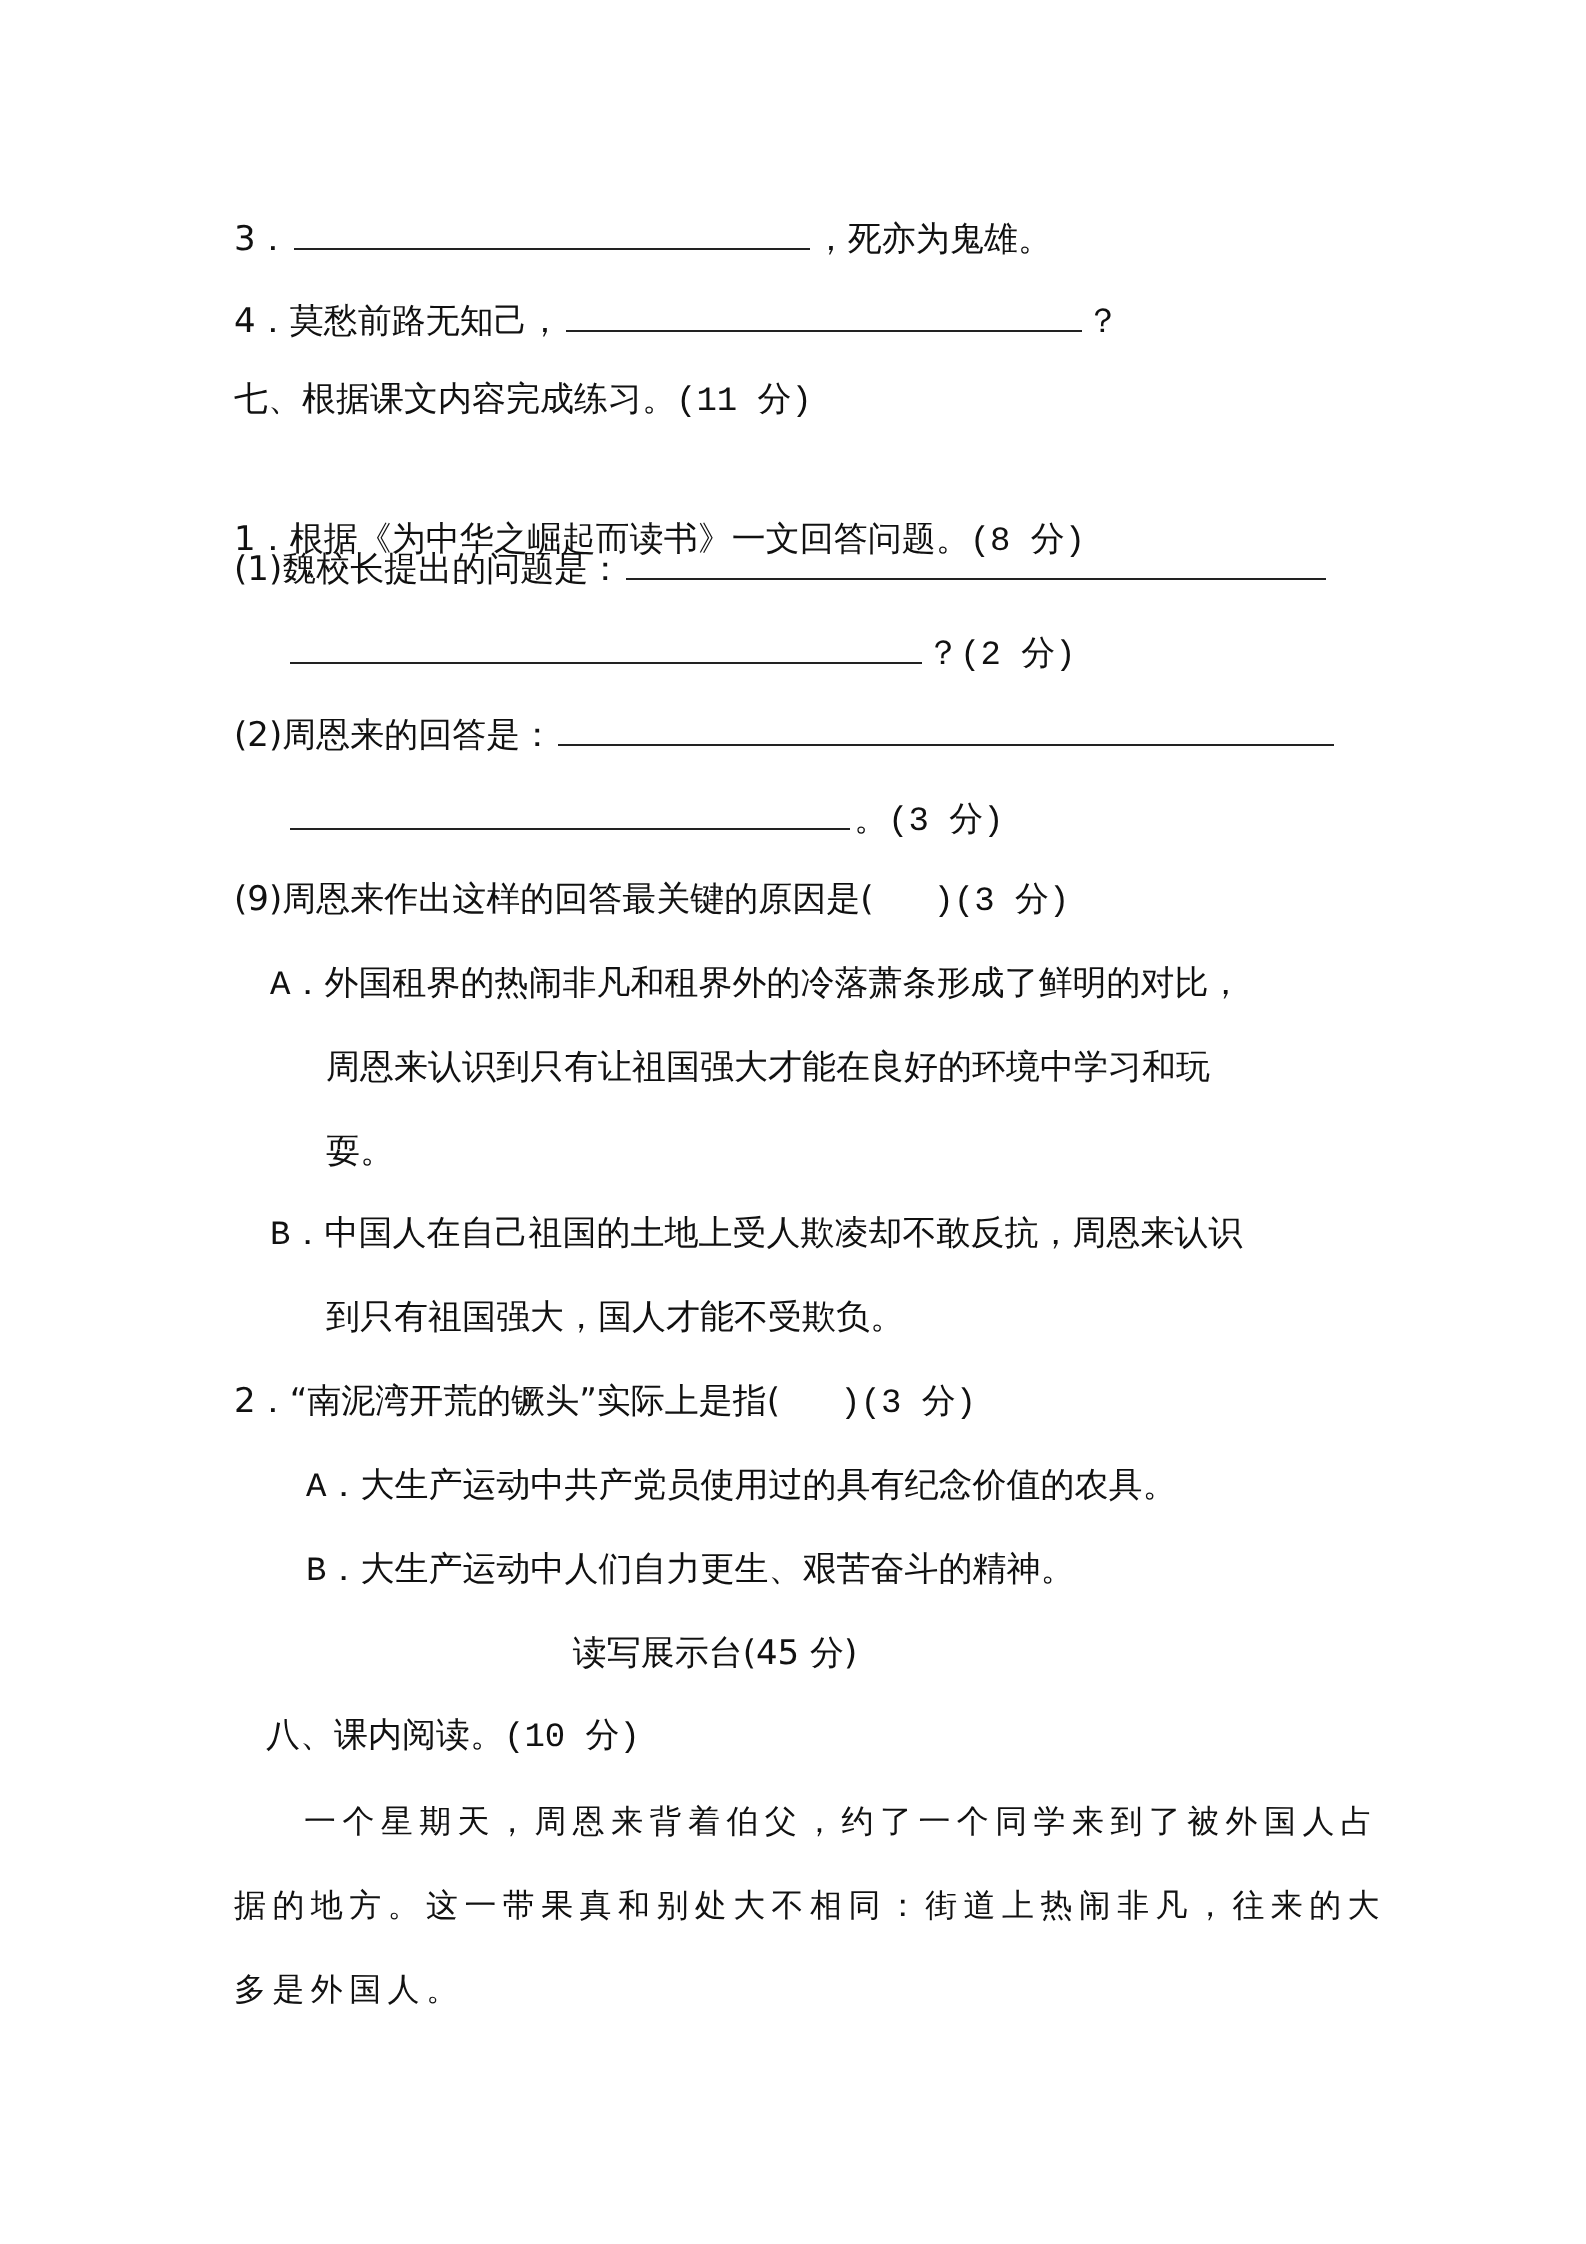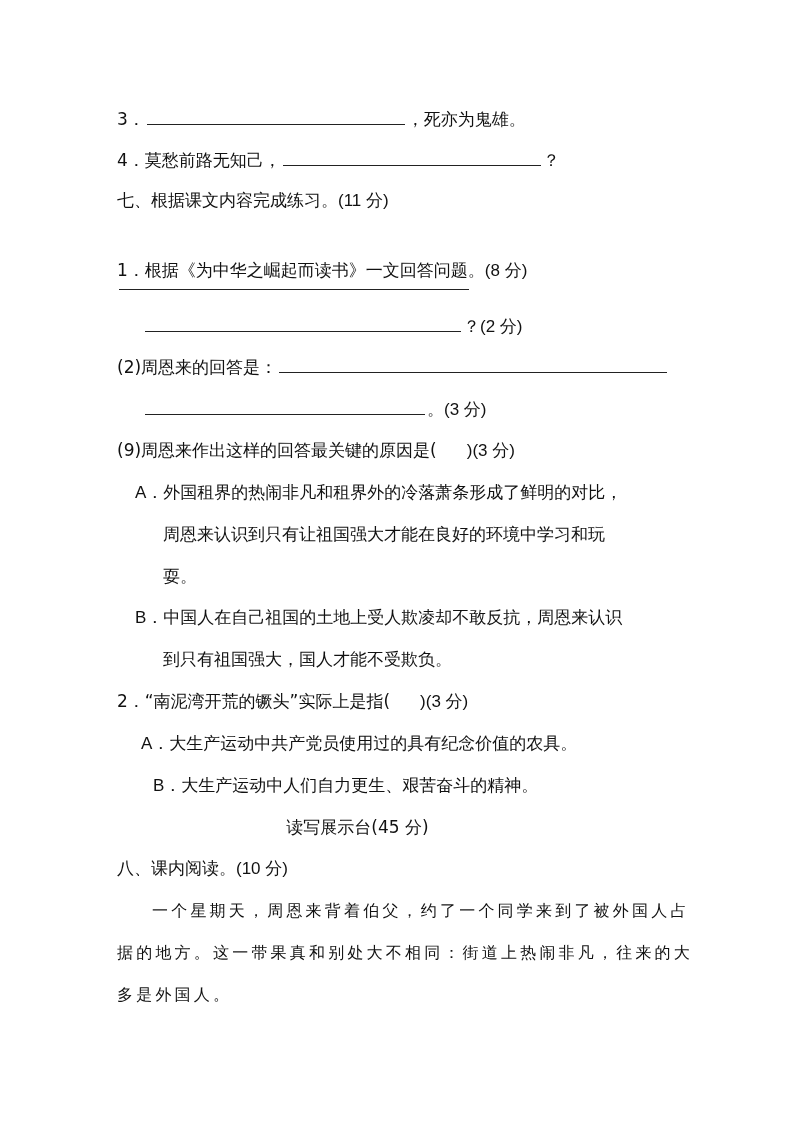--- a/index.html
+++ b/index.html
@@ -14,21 +14,21 @@
       line-height: 24px;
       white-space: nowrap;
     }
     .blank {
       display: inline-block;
       border-bottom: 1px solid #222;
       height: 18px;
       vertical-align: baseline;
       margin: 0 2px;
     }
-    .score { font-family: Liberation Sans, sans-serif; }
+    .score { font-family: Liberation Mono, monospace; }
     .serif-body {
       font-family: "DejaVu Serif", "Liberation Serif", serif;
       font-size: 16px;
       letter-spacing: 3.2px;
     }
     .center { left: 0; width: 715px; text-align: center; }
     .paren-gap { display: inline-block; width: 30px; }
   </style>
 </head>
 <body>
@@ -43,21 +43,21 @@
 
 <div class="line" style="left:117px; top:188px;">
   <span>七、根据课文内容完成练习。</span><span class="score">(11 分)</span>
 </div>
 
 <div class="line" style="left:117px; top:230px;margin-top:28px;">
   <span>1．根据《为中华之崛起而读书》一文回答问题。</span><span class="score">(8 分)</span>
 </div>
 
 <div class="line" style="left:117px; top:271px;">
-  <span class="blank" style="width:350px;"></span>
+  <span>(1)魏校长提出的问题是：</span><span class="blank" style="width:350px;"></span>
 </div>
 <div class="line" style="left:145px; top:313px;">
   <span class="blank" style="width:316px; margin-left:0;"></span><span class="score">？(2 分)</span>
 </div>
 
 <div class="line" style="left:117px; top:354px;">
   <span>(2)周恩来的回答是：</span><span class="blank" style="width:388px;"></span>
 </div>
 <div class="line" style="left:145px; top:396px;">
   <span class="blank" style="width:280px; margin-left:0;"></span><span class="score">。(3 分)</span>
@@ -80,28 +80,28 @@
 <div class="line" style="left:135px; top:605px;">
   <span class="score">B．</span><span>中国人在自己祖国的土地上受人欺凌却不敢反抗，周恩来认识</span>
 </div>
 <div class="line" style="left:163px; top:647px;">
   <span>到只有祖国强大，国人才能不受欺负。</span>
 </div>
 
 <div class="line" style="left:117px; top:689px;">
   <span>2．“南泥湾开荒的镢头”实际上是指(</span><span class="paren-gap"></span><span class="score">)(3 分)</span>
 </div>
-<div class="line" style="left:141px; top:731px;text-align:right;">
+<div class="line" style="left:153px; top:731px;text-align:right;">
   <span class="score">A．</span><span>大生产运动中共产党员使用过的具有纪念价值的农具。</span>
 </div>
 <div class="line" style="left:153px; top:773px;">
   <span class="score">B．</span><span>大生产运动中人们自力更生、艰苦奋斗的精神。</span>
 </div>
 
 <div class="line center" style="top:815px;">读写展示台(45 分)</div>
 
-<div class="line" style="left:117px; top:856px;">
+<div class="line" style="left:133px; top:856px;">
   <span>八、课内阅读。</span><span class="score">(10 分)</span>
 </div>
 
 <div class="line serif-body" style="left:152px; top:899px;">一个星期天，周恩来背着伯父，约了一个同学来到了被外国人占</div>
 <div class="line serif-body" style="left:117px; top:941px;">据的地方。这一带果真和别处大不相同：街道上热闹非凡，往来的大</div>
 <div class="line serif-body" style="left:117px; top:983px;">多是外国人。</div>
 
 </body></html>

